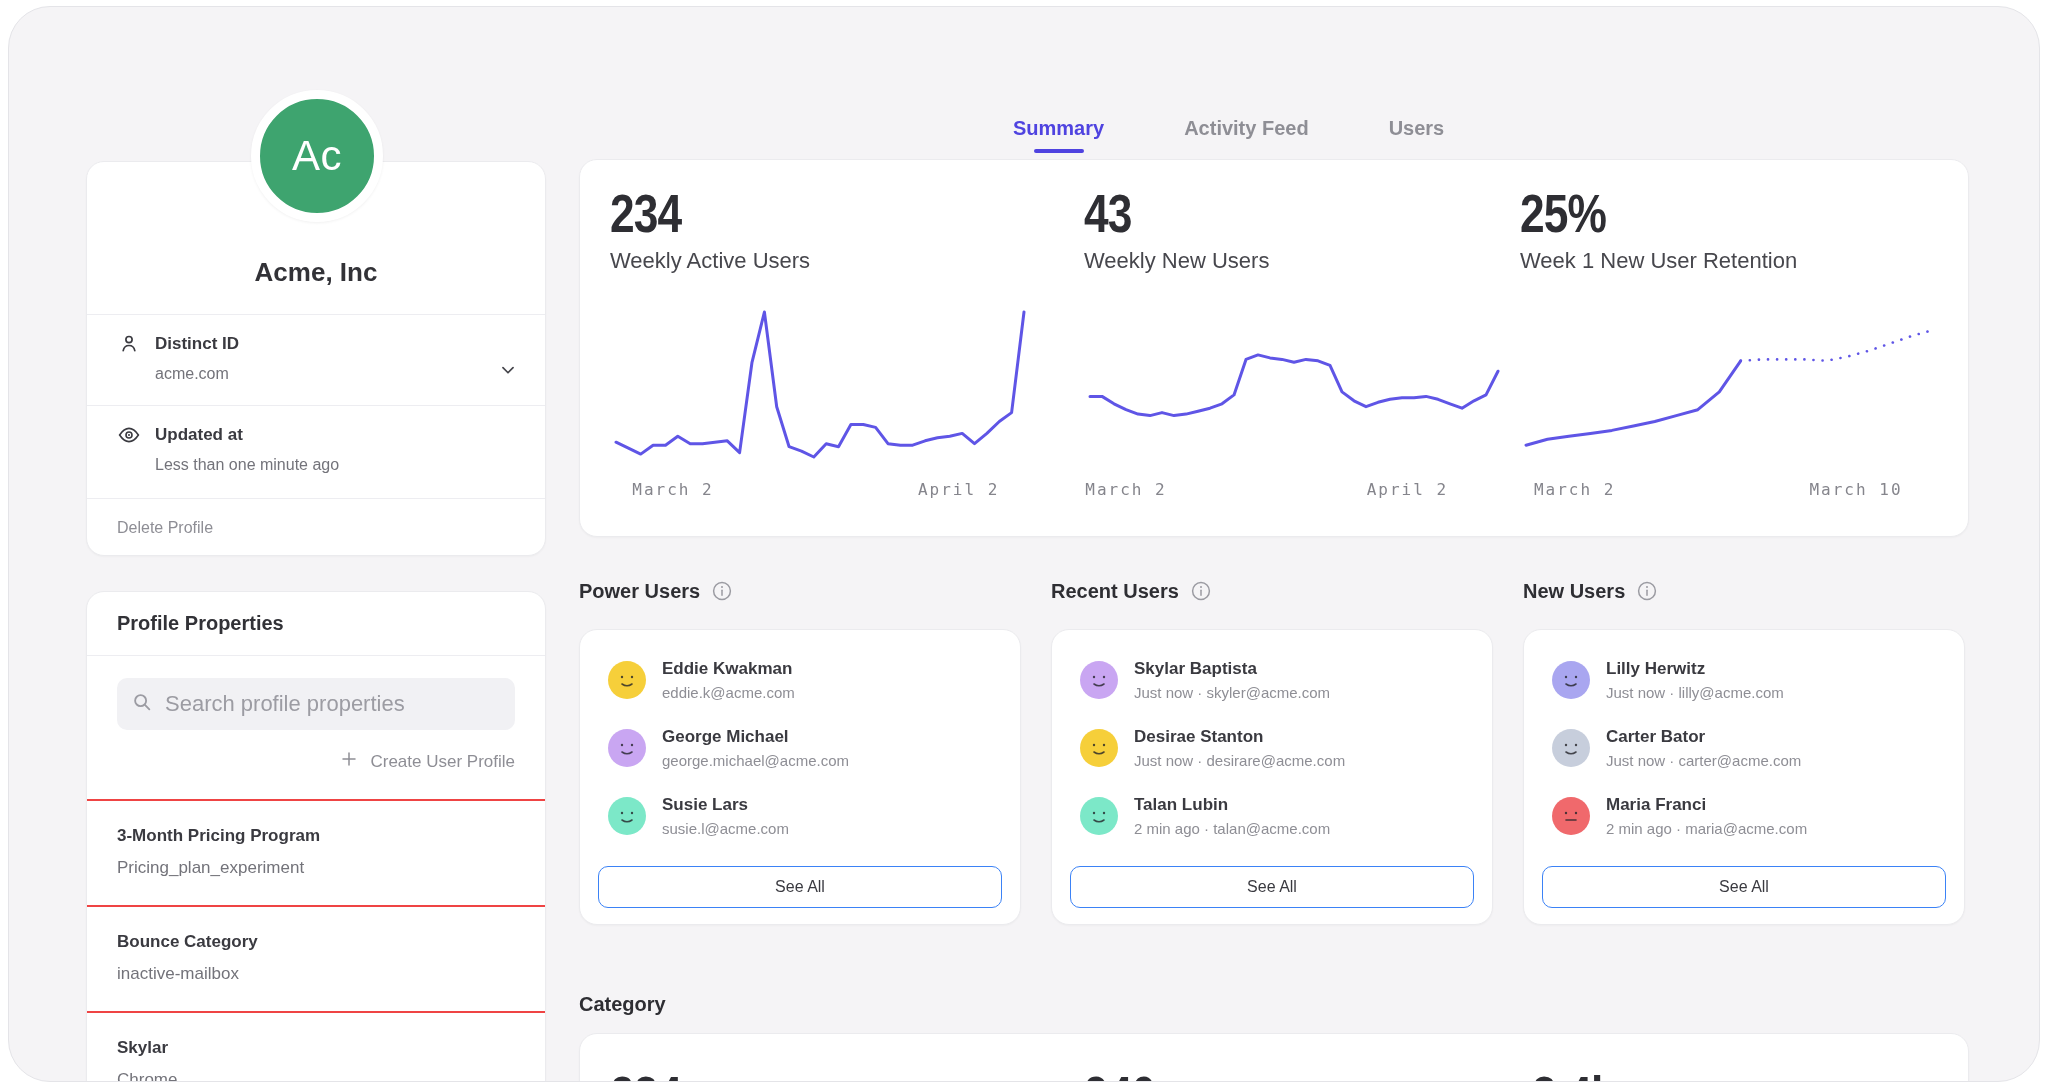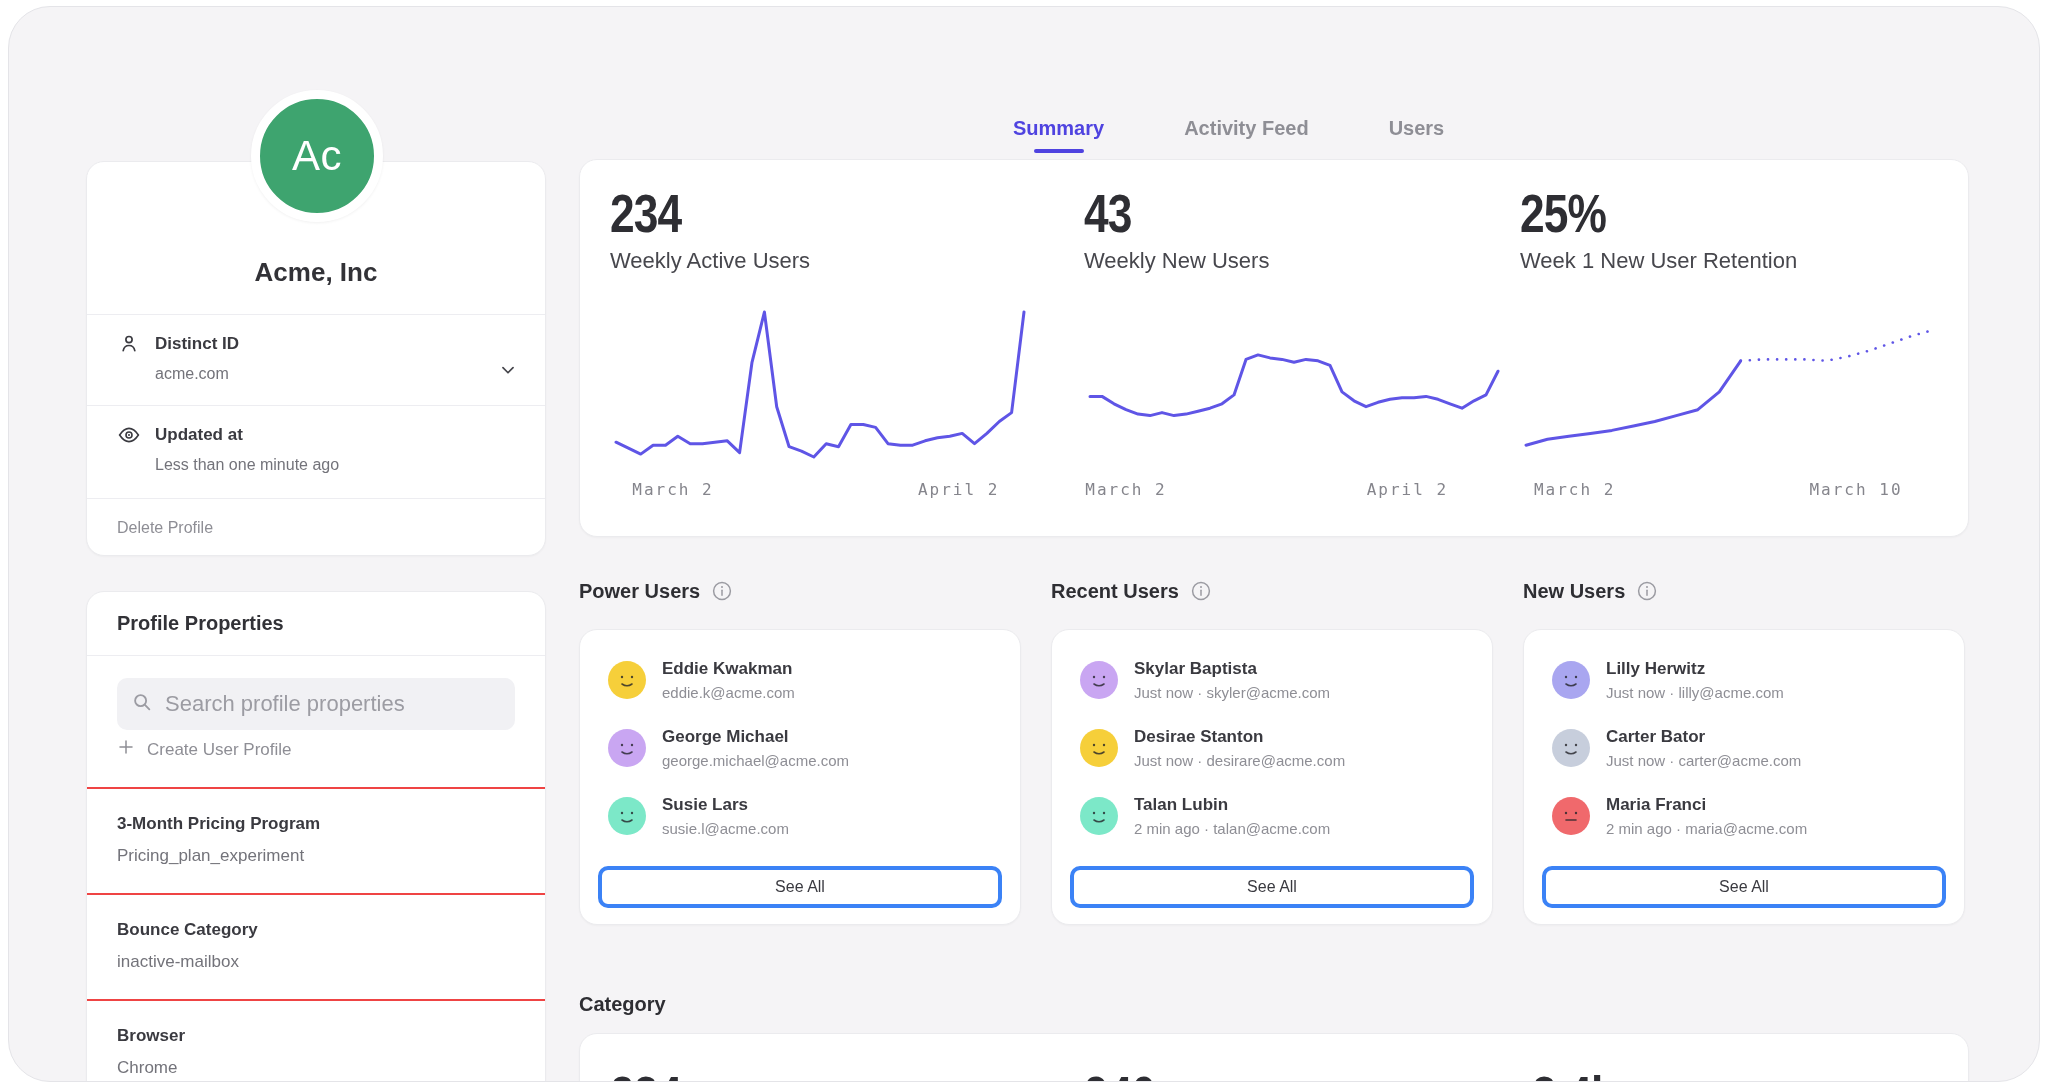--- a/index.html
+++ b/index.html
@@ -29,22 +29,22 @@
 
   .props-card{left:77px;top:584px;width:460px;height:600px;}
   .props-head{height:64px;box-sizing:border-box;padding:20px 0 0 30px;border-bottom:1px solid #ededf1;}
   .props-head h2{margin:0;font-size:20px;font-weight:700;color:#323237;}
   .search-row{padding:22px 30px 0;}
   .search-box{height:52px;border-radius:10px;background:#f1f1f4;display:flex;align-items:center;
         gap:10px;padding:0 14px;box-sizing:border-box;}
   .search-box input{flex:1;border:none;outline:none;background:transparent;font-size:22px;
         font-family:"Liberation Sans",sans-serif;color:#3a3a40;}
   .search-box input::placeholder{color:#9c9ca3;}
-  .create-row{padding:8px 30px 26px;display:flex;align-items:center;gap:12px;color:#8e8e95;
-        font-size:17px;cursor:pointer;}
+  .create-row{padding:20px 30px 26px;display:flex;align-items:center;gap:12px;color:#8e8e95;
+        font-size:17px;cursor:pointer;justify-content:flex-end;}
   .prop-row{border-top:2px solid #ef4444;padding:24px 30px 26px;}
   .prop-name{font-size:17px;font-weight:700;color:#3a3a40;line-height:22px;}
   .prop-value{font-size:17px;color:#73737a;line-height:22px;margin-top:10px;}
 
   
   .tabs{position:absolute;left:1004px;top:104px;display:flex;gap:80px;}
   .tab{position:relative;font-size:20px;font-weight:600;color:#8e8e95;line-height:34px;cursor:pointer;}
   .tab.active{color:#4f43e0;}
   .tab.active::after{content:"";position:absolute;left:50%;transform:translateX(-50%);bottom:-8px;
         width:50px;height:4px;border-radius:2px;background:#4f43e0;}
@@ -64,21 +64,21 @@
   .user-section{position:absolute;top:572px;width:442px;}
   .section-head{display:flex;align-items:center;gap:12px;height:24px;}
   .section-head h2{margin:0;font-size:20px;font-weight:700;color:#2e2e33;}
   .user-card{position:relative;margin-top:26px;background:#fff;border:1px solid #ebebee;
         border-radius:18px;box-sizing:border-box;padding:16px 14px 16px;box-shadow:0 1px 2px rgba(30,30,40,.03);}
   .user-row{display:flex;align-items:center;gap:16px;padding:10px 14px;height:48px;cursor:pointer;}
   .u-avatar{width:38px;height:38px;border-radius:50%;flex:0 0 38px;display:flex;align-items:center;justify-content:center;}
   .u-text{display:flex;flex-direction:column;}
   .u-name{font-size:17px;font-weight:700;color:#3a3a40;line-height:20px;}
   .u-detail{font-size:15px;color:#8e8e95;line-height:18px;margin-top:5px;}
-  .see-all{margin:16px 4px 0;width:calc(100% - 8px);height:42px;border:4px solid #3b82f6;border-radius:10px;
+  .see-all{margin:16px 4px 0;width:calc(100% - 8px);height:42px;border:1px solid #3b82f6;border-radius:10px;
         background:#fff;font-family:"Liberation Sans",sans-serif;font-size:16px;font-weight:500;
         color:#3a3a40;cursor:pointer;}
 
   
   .activity-head{position:absolute;left:570px;top:986px;margin:0;font-size:20px;font-weight:700;color:#2e2e33;}
   .activity-card{left:570px;top:1026px;width:1390px;height:220px;}
   .activity-card .stat-value{position:absolute;top:34px;}
 
   .info-icon{width:20px;height:20px;cursor:pointer;}
 </style>
@@ -153,21 +153,21 @@
 
     <div class="prop-row">
       <div class="prop-name">3-Month Pricing Program</div>
       <div class="prop-value">Pricing_plan_experiment</div>
     </div>
     <div class="prop-row">
       <div class="prop-name">Bounce Category</div>
       <div class="prop-value">inactive-mailbox</div>
     </div>
     <div class="prop-row">
-      <div class="prop-name">Browser</div>
+      <div class="prop-name">Skylar</div>
       <div class="prop-value">Chrome</div>
     </div>
   </section>
 
   <nav class="tabs">
     <div class="tab active">Summary</div>
     <div class="tab">Activity Feed</div>
     <div class="tab">Users</div>
   </nav>
 

